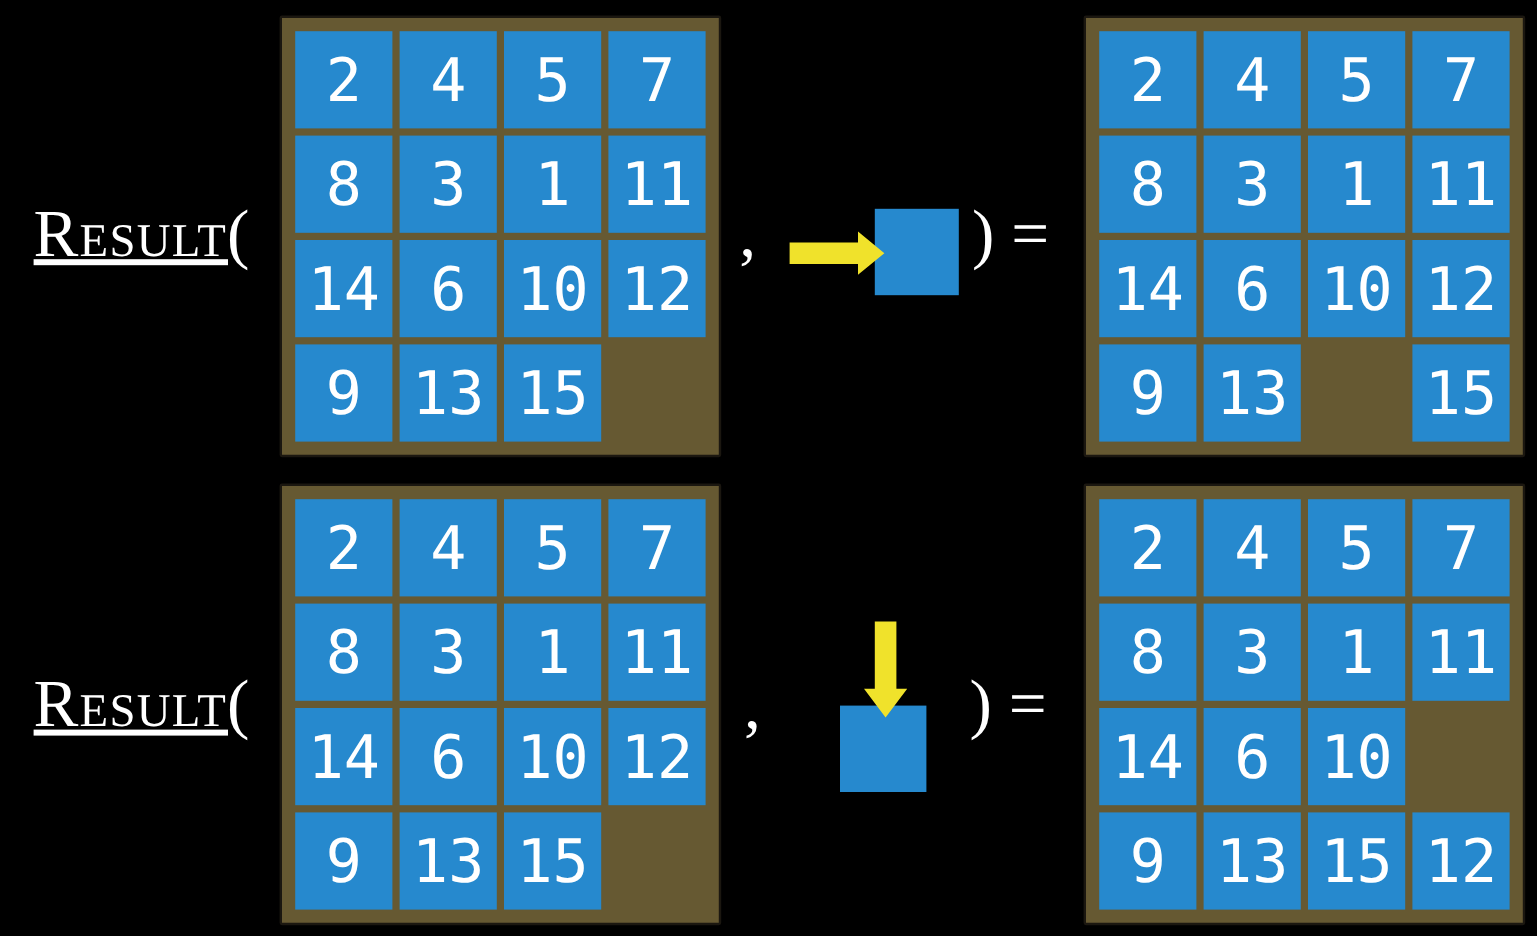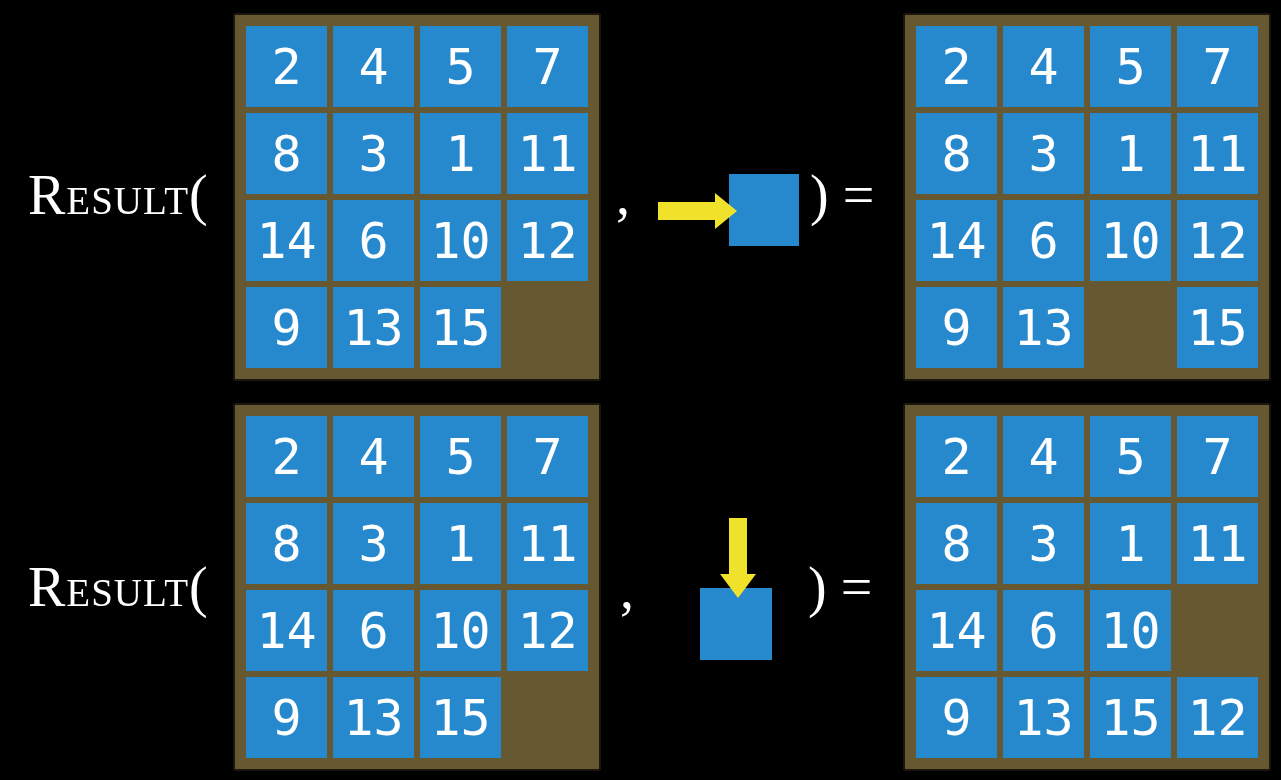--- a/index.html
+++ b/index.html
@@ -19,20 +19,21 @@
     position: absolute;
     color: var(--text-white, #fff);
     font-family: "Liberation Serif", serif;
     font-size: 56px;
     line-height: 1.2;
     white-space: pre;
   }
   .fn-label {
     font-variant-caps: small-caps;
     letter-spacing: 1px;
+    text-decoration: underline;
   }
   .board {
     position: absolute;
     width: 368px;
     height: 368px;
     box-sizing: border-box;
     background: var(--board-bg, #665932);
     border: 2px solid var(--board-border, #1b1710);
     border-radius: 2px;
     padding: 11px;

